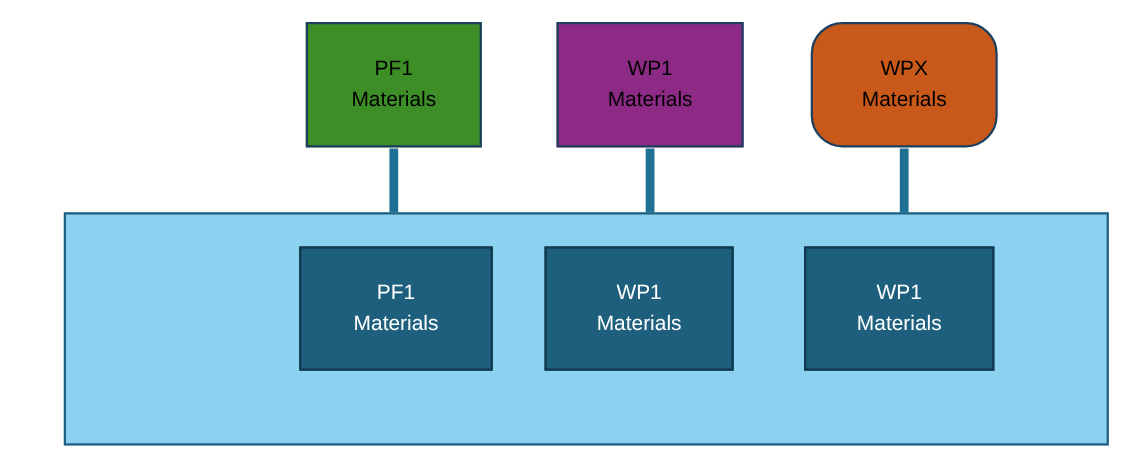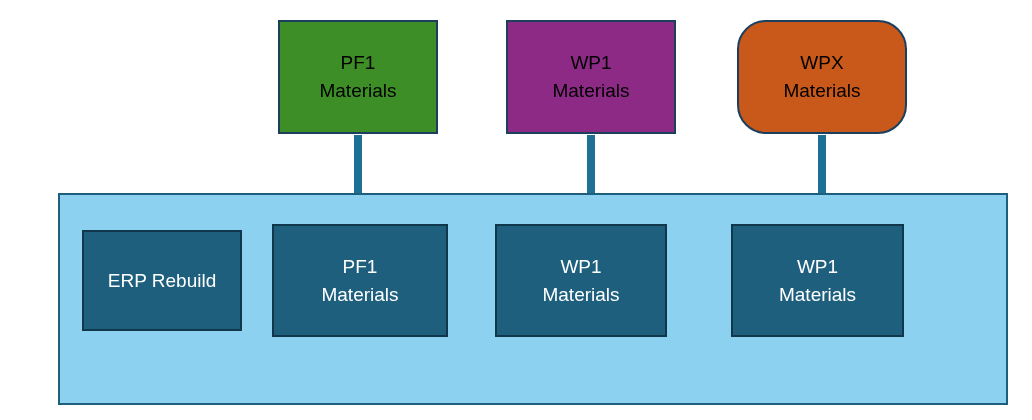--- a/index.html
+++ b/index.html
@@ -91,21 +91,20 @@
   <div class="arrow-head" style="left: 347px; border-top-color: rgb(30, 113, 149);"></div>
 
   <div class="arrow-shaft" style="left: 587px; background-color: rgb(30, 113, 149);"></div>
   <div class="arrow-head" style="left: 580px; border-top-color: rgb(30, 113, 149);"></div>
 
   <div class="arrow-shaft" style="left: 818px; background-color: rgb(30, 113, 149);"></div>
   <div class="arrow-head" style="left: 811px; border-top-color: rgb(30, 113, 149);"></div>
 
   <div class="container-box" style="background-color: rgb(140, 210, 240); border-color: rgb(29, 95, 125);"></div>
 
-  <div class="inner-box erp-box" style="background-color: rgb(29, 95, 125); border-color: rgb(17, 55, 77);">ERP Rebuild</div>
 
   <div class="inner-box inner-pf1" style="background-color: rgb(29, 95, 125); border-color: rgb(17, 55, 77);">PF1
 Materials</div>
 
   <div class="inner-box inner-wp1" style="background-color: rgb(29, 95, 125); border-color: rgb(17, 55, 77);">WP1
 Materials</div>
 
   <div class="inner-box inner-wp1b" style="background-color: rgb(29, 95, 125); border-color: rgb(17, 55, 77);">WP1
 Materials</div>
 

